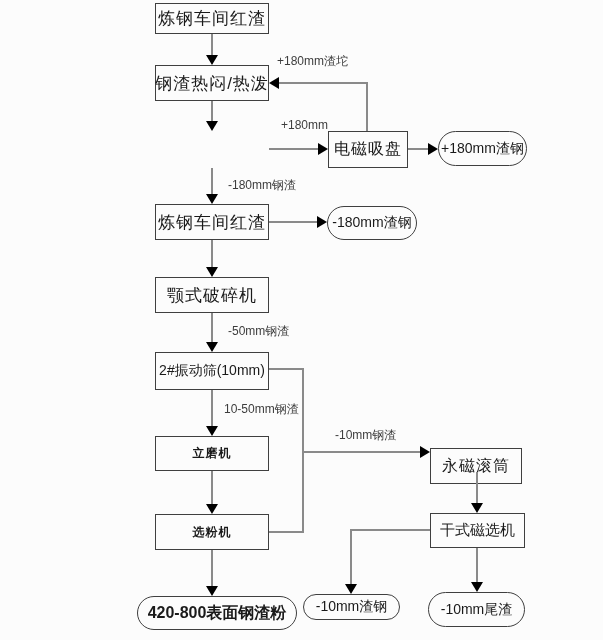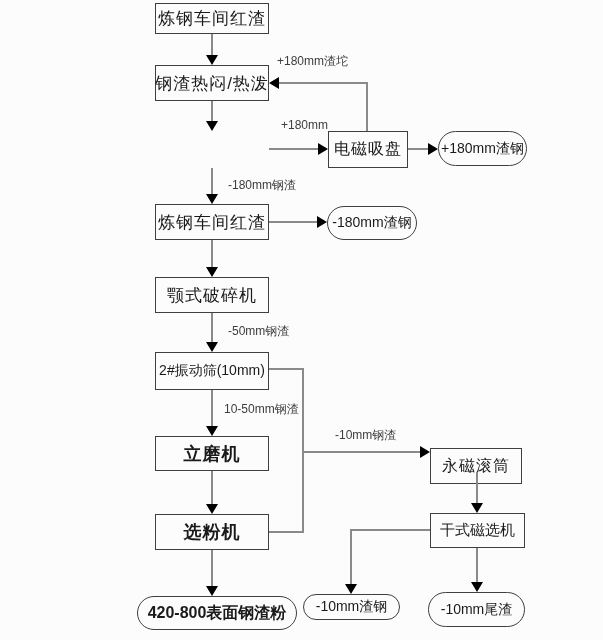--- a/index.html
+++ b/index.html
@@ -19,21 +19,21 @@
     font-size:17px;
     letter-spacing:1px;
     box-sizing:border-box;
     white-space:nowrap;
   }
   .stadium{border-radius:18px;font-size:14px;letter-spacing:0;}
   .bold{font-weight:bold;}
   .fs14{font-size:14px;letter-spacing:0;}
   .fs15{font-size:15px;letter-spacing:0;}
   .fs16{font-size:16px;}
-  .fs18{font-size:18px;}
+  .fs18{font-size:12px;}
   .line{position:absolute;background:#8a8a8a;}
   .vline{width:2px;}
   .hline{height:2px;}
   .arr{position:absolute;width:0;height:0;}
   .arr-d{border-left:6px solid transparent;border-right:6px solid transparent;border-top:10px solid #000;}
   .arr-r{border-top:6px solid transparent;border-bottom:6px solid transparent;border-left:10px solid #000;}
   .arr-l{border-top:6px solid transparent;border-bottom:6px solid transparent;border-right:10px solid #000;}
   .elabel{
     position:absolute;
     font-size:12px;

